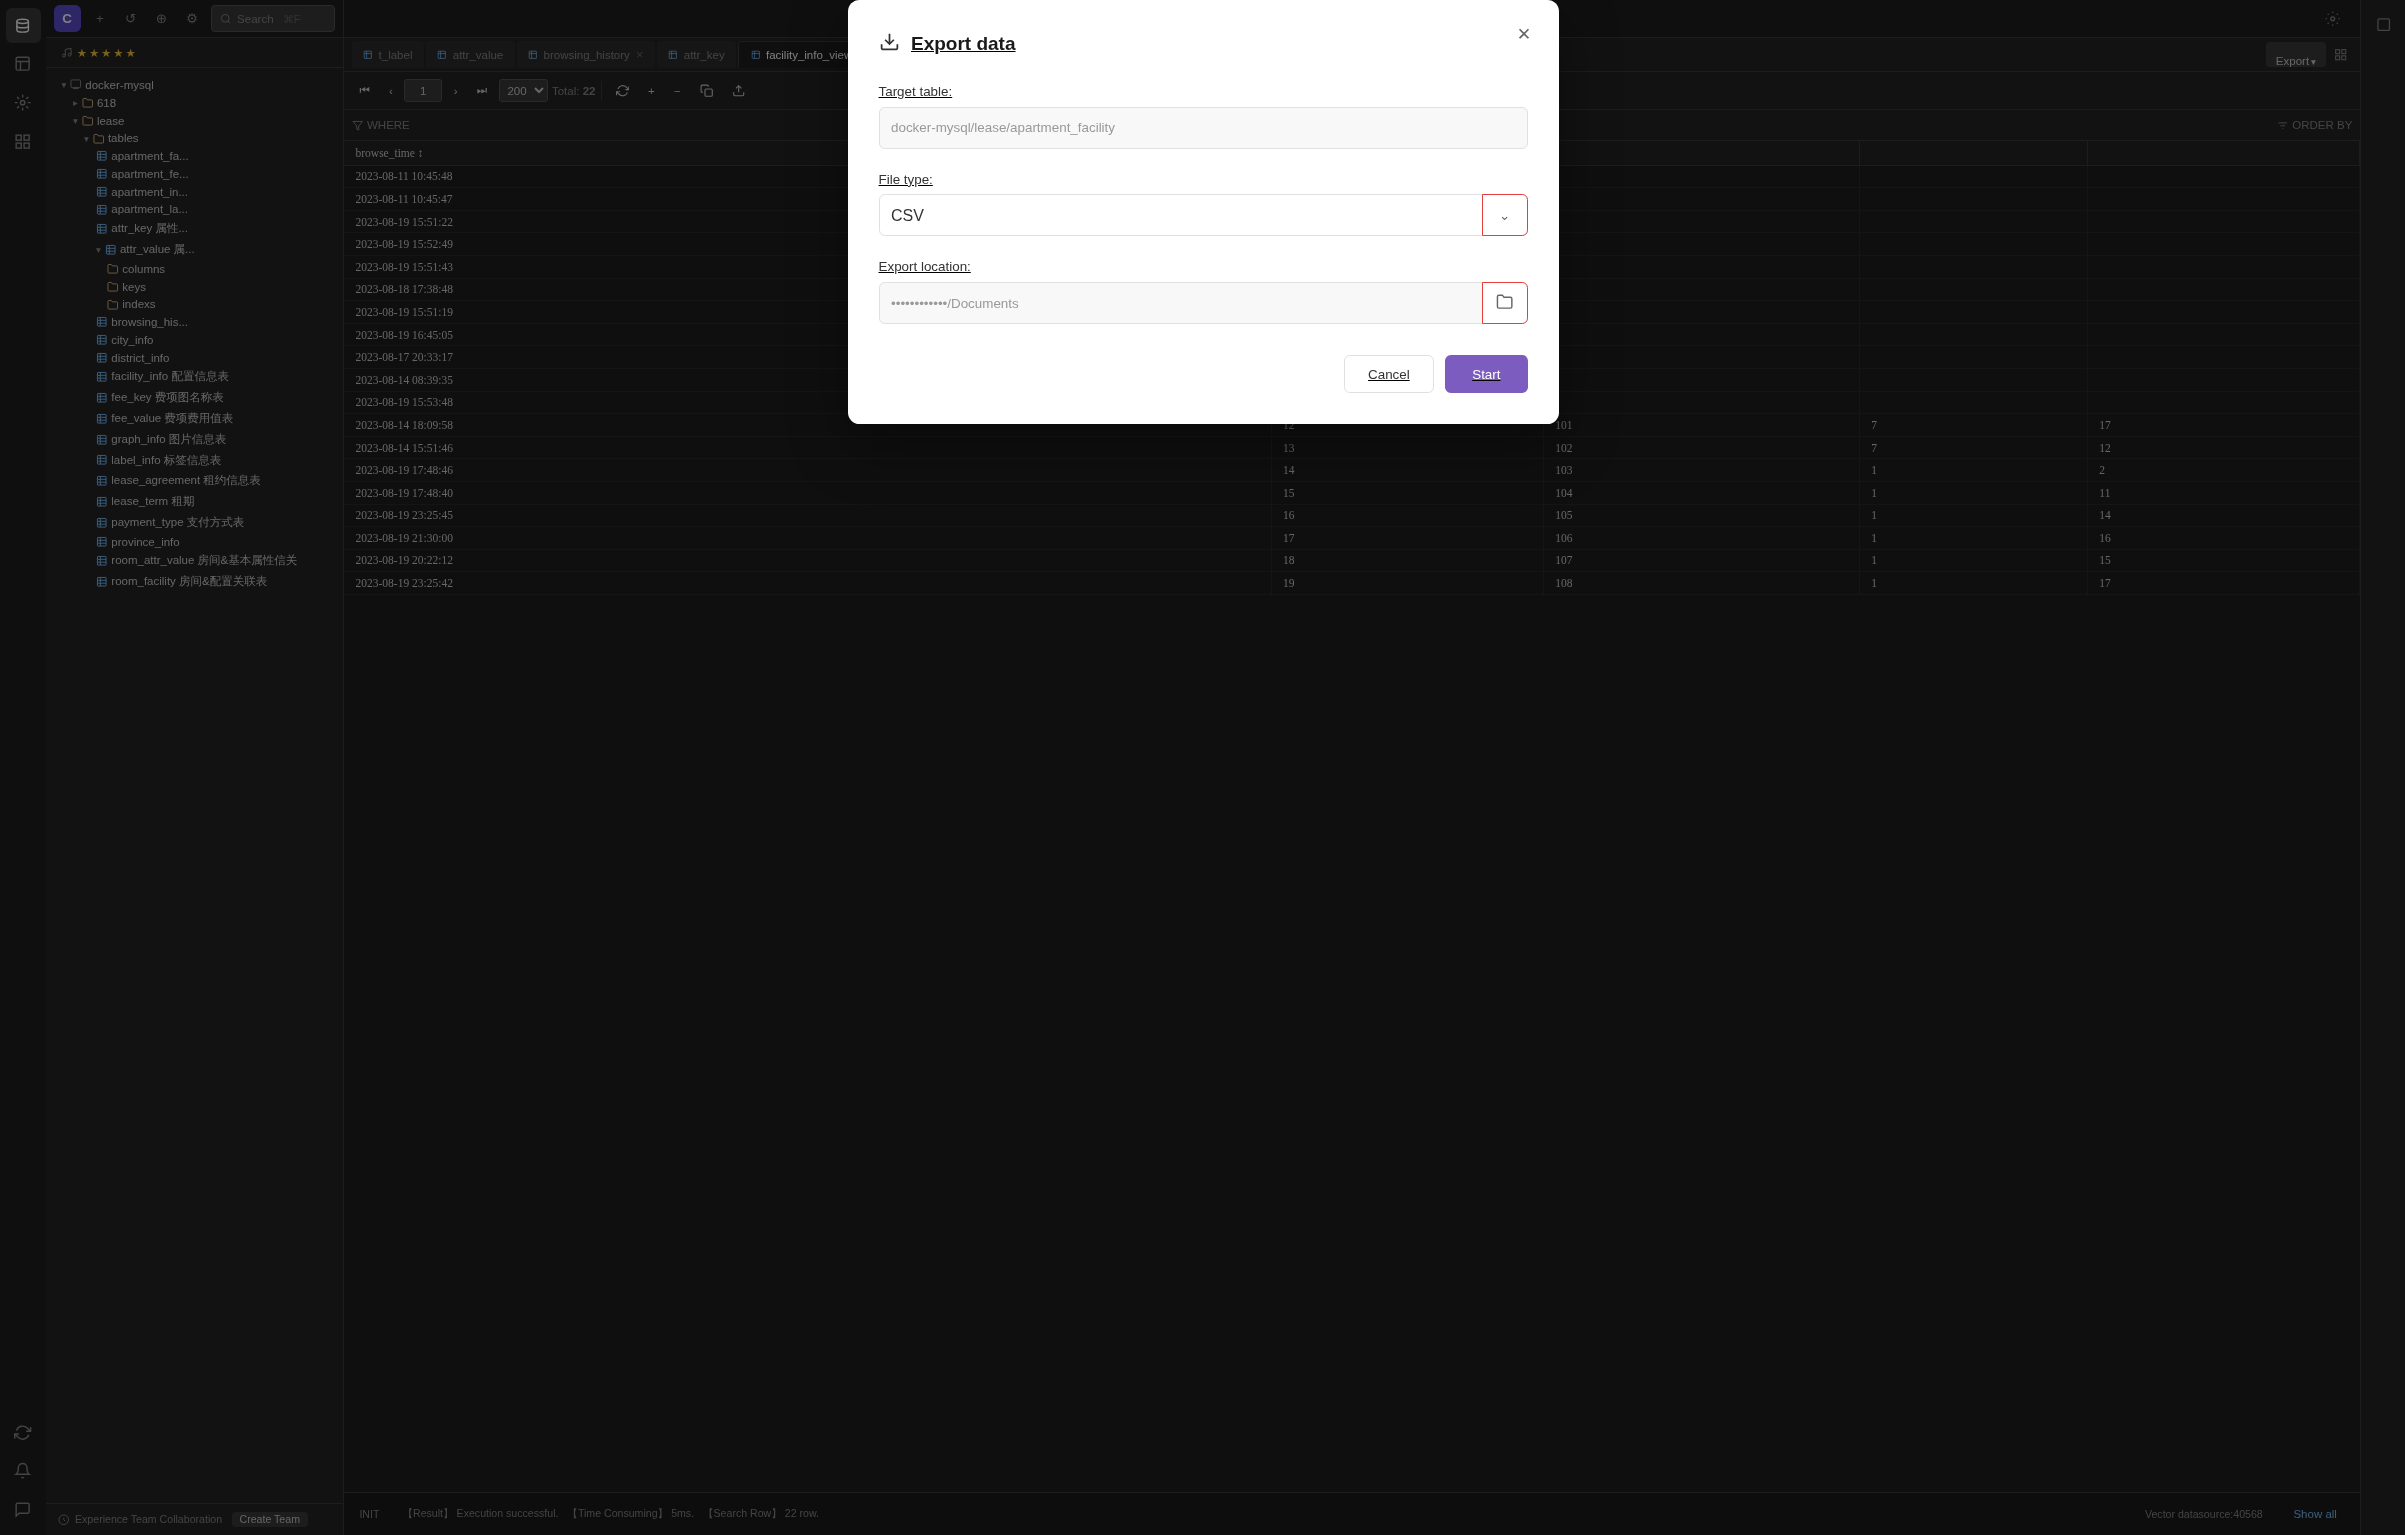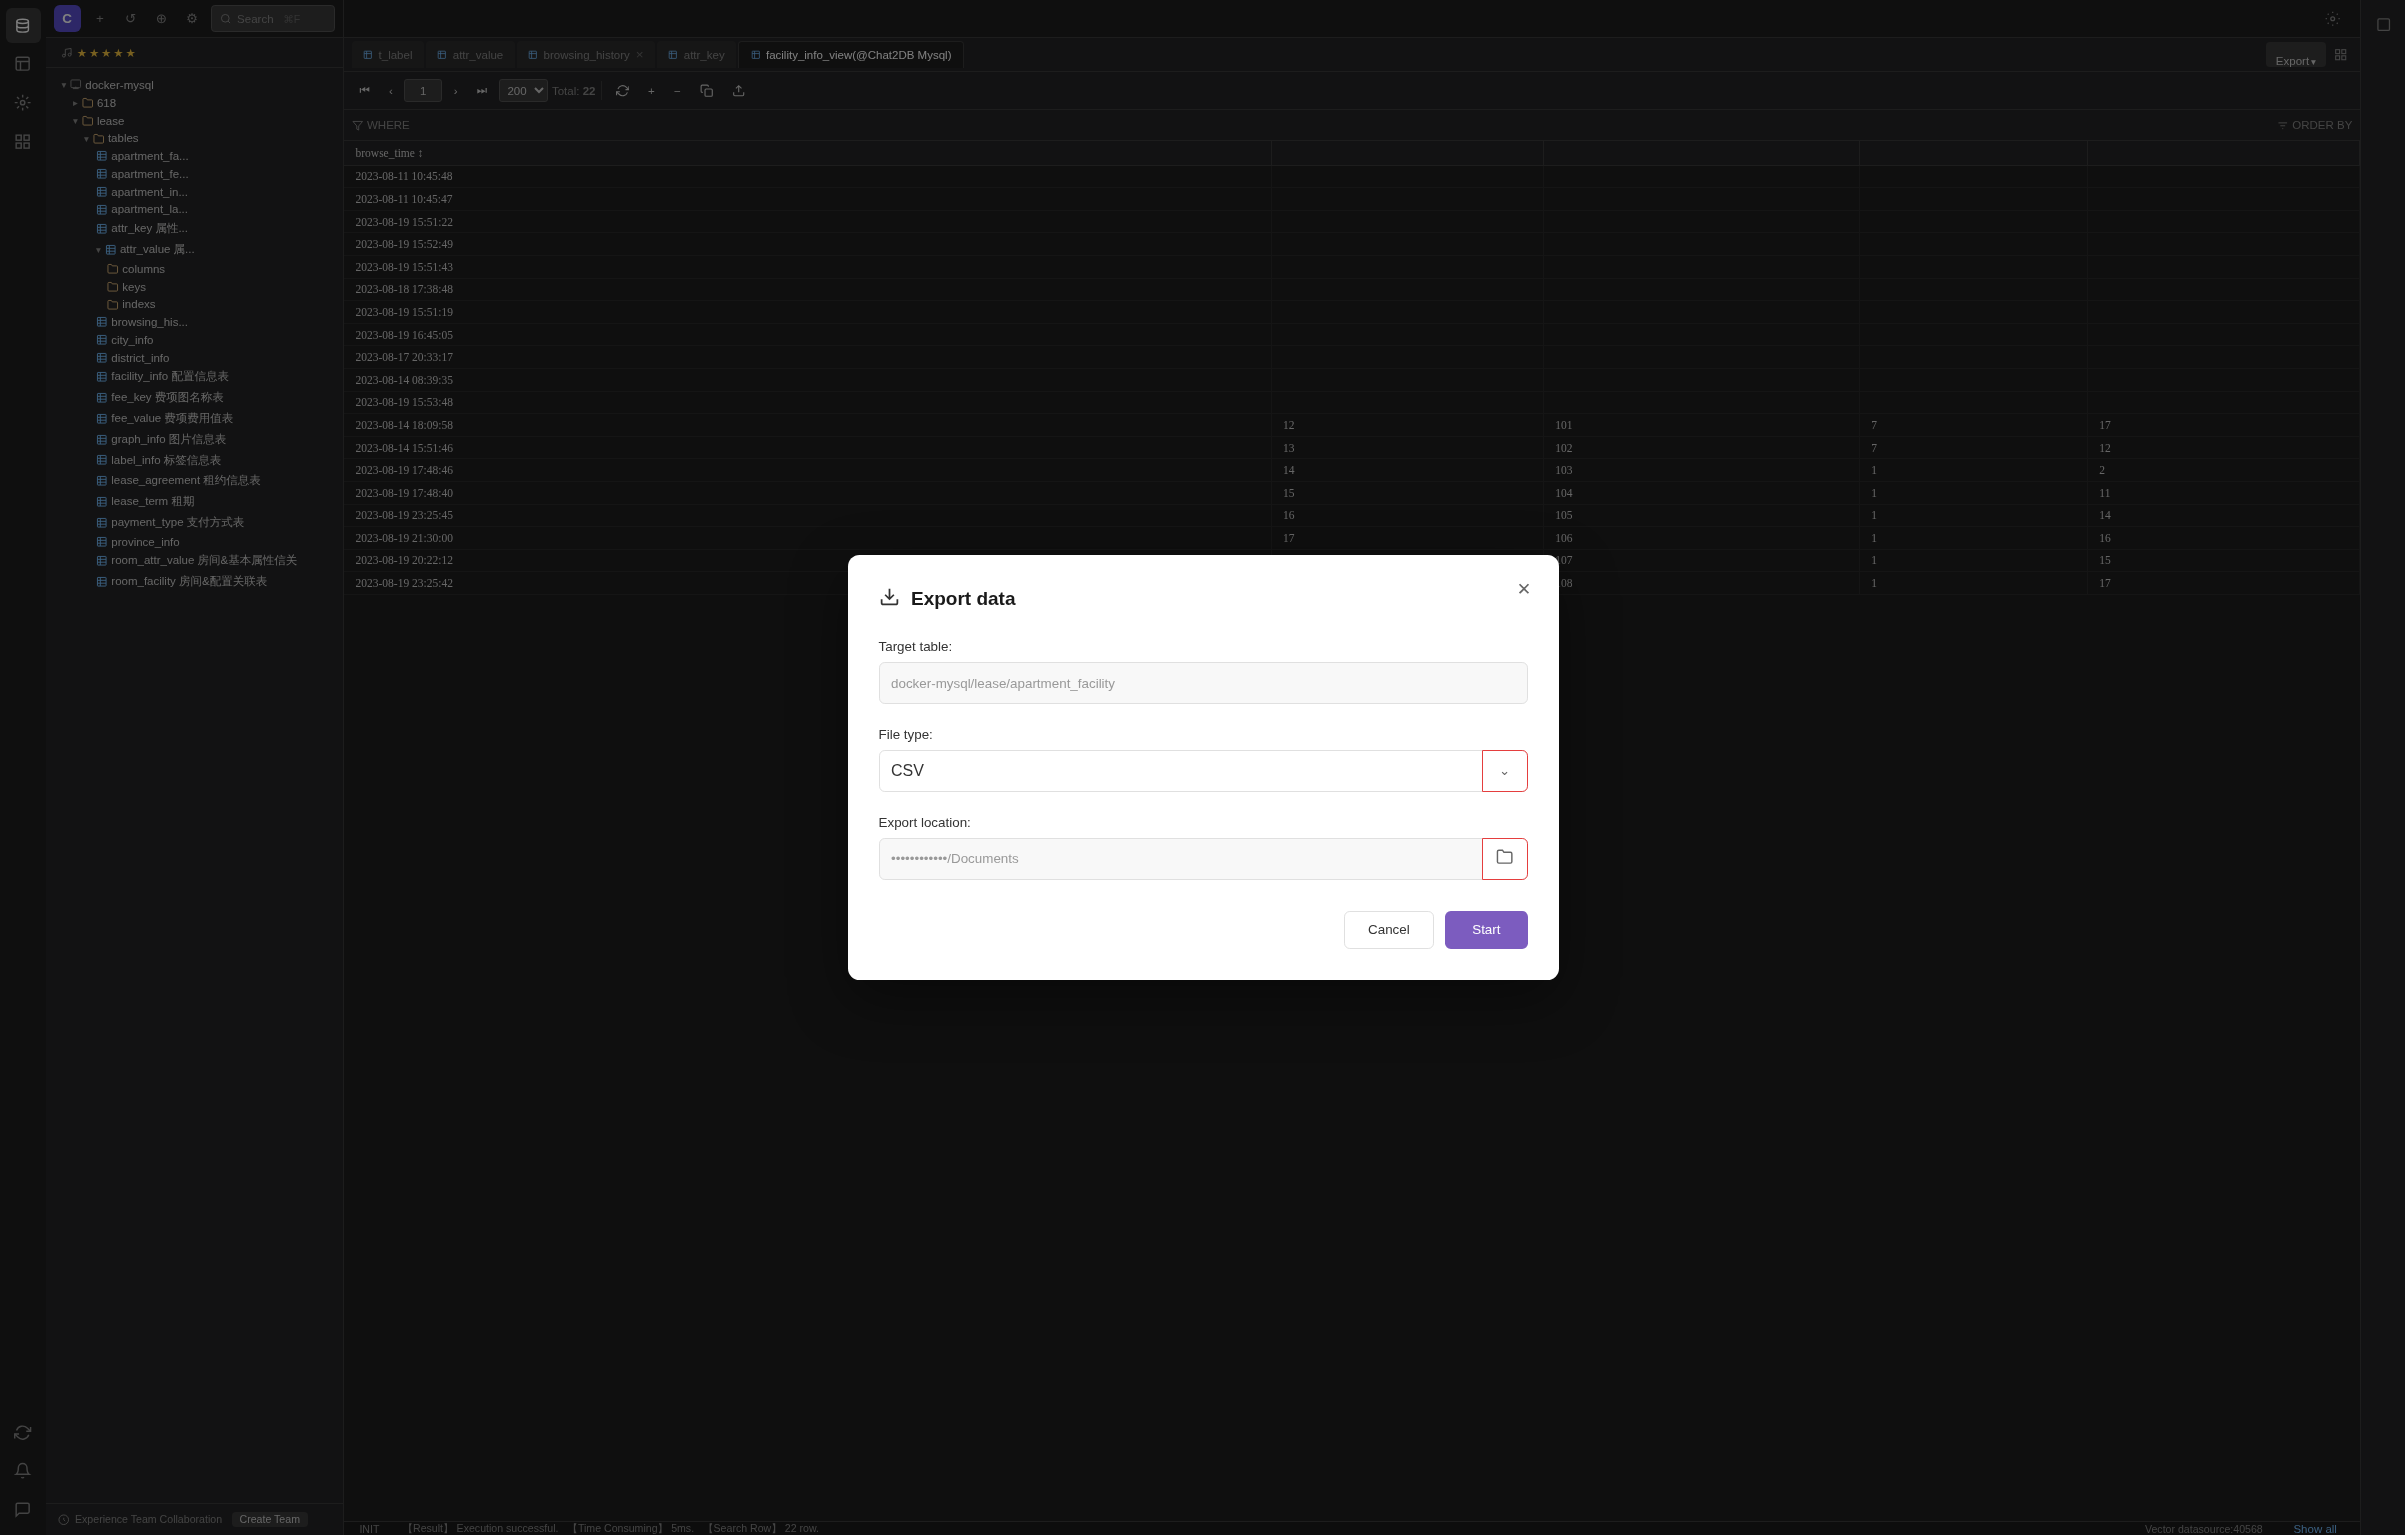--- a/index.html
+++ b/index.html
@@ -302,23 +302,24 @@
       gap: 7.7px;
       align-items: center;
     }
 
     
     .modal-overlay {
       position: absolute;
       inset: 0;
       background: rgba(0,0,0,0.5);
       display: flex;
-      align-items: center;
+      align-items: flex-start;
       justify-content: center;
       z-index: 100;
+      text-decoration: underline;
     }
 
     .modal {
       background: #fff;
       border-radius: 11.5px;
       width: 711px;
       padding: 31px;
       box-shadow: 0 19px 58px rgba(0,0,0,0.4);
       position: relative;
     }
@@ -488,21 +489,21 @@
       background: #252526;
       border-left: 1px solid #3a3a3a;
       display: flex;
       flex-direction: column;
       align-items: center;
       padding: 7.7px 0;
       gap: 3.8px;
     }
 
     .bottom-bar {
-      height: 14px;
+      height: 43px;
       background: #1a1a1a;
       display: flex;
       align-items: center;
       padding: 0 15.4px;
       font-size: 10.6px;
       color: #888;
       border-top: 1px solid #3a3a3a;
       flex-shrink: 0;
       gap: 23px;
     }

